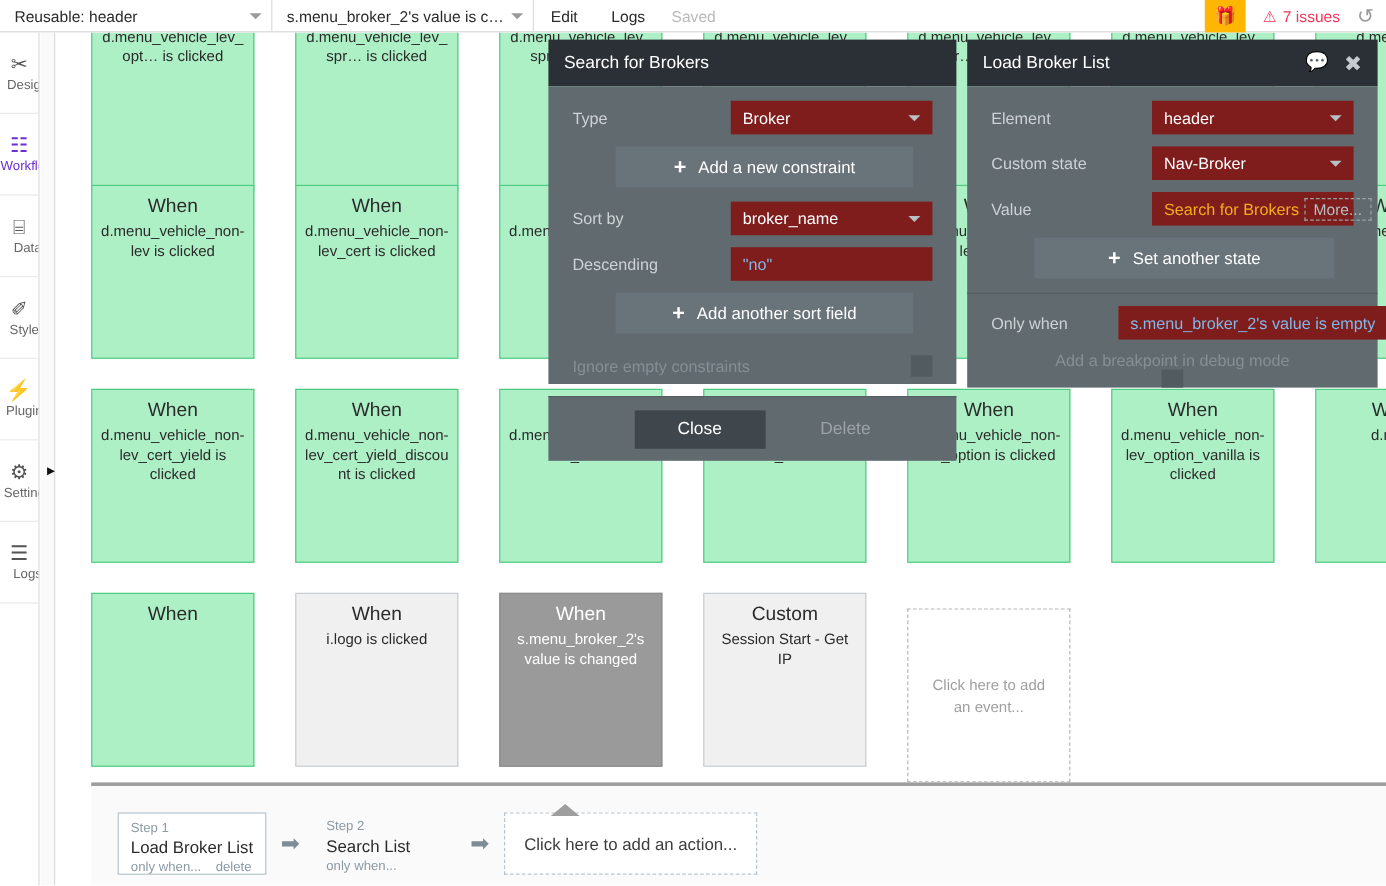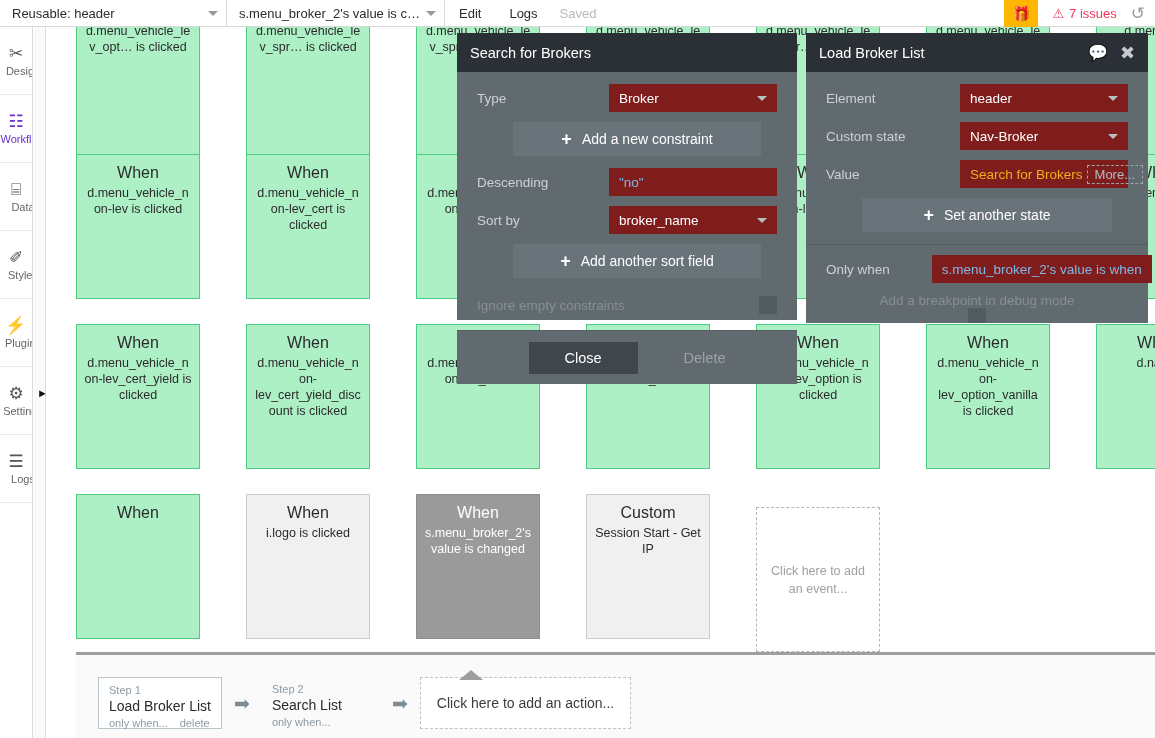--- a/index.html
+++ b/index.html
@@ -70,21 +70,21 @@
     position: absolute; left: 37px; top: 385px; width: 10px; height: 16px;
     font-size: 11px; color: #111; line-height: 16px; z-index: 45;
   }
 
   
   .canvas {
     position: absolute; left: 47px; top: 27px;
     width: 1108px; height: 711px; background: #ffffff; overflow: hidden;
   }
   .ev-box {
-    position: absolute; width: 124px; height: 145px;
+    position: absolute; width: 136px; height: 145px;
     background: #aef0c6; border: 1px solid #4ecb82;
     display: flex; flex-direction: column; align-items: center;
     padding-top: 8px; text-align: center;
   }
   .ev-box.grey { background: #f0f0f0; border: 1px solid #c7cdd2; }
   .ev-box.sel  { background: #9a9a9a; border: 1px solid #8d8d8d; }
   .ev-box.dashed {
     background: #ffffff; border: 1px dashed #b6b6b6;
     justify-content: center; padding-top: 0;
   }
@@ -351,31 +351,31 @@
           <span class="caret-field"></span>
         </div>
       </div>
 
       <div class="wide-btn">
         <span class="plus">+</span>
         <span>Add a new constraint</span>
       </div>
 
       <div class="row">
-        <span class="lbl">Descending</span>
-        <div class="field blue" style="width:168px;">
-          <span class="v">"no"</span>
-        </div>
-      </div>
-
-      <div class="row">
         <span class="lbl">Sort by</span>
         <div class="field" style="width:168px;">
           <span class="v">broker_name</span>
           <span class="caret-field"></span>
+        </div>
+      </div>
+
+      <div class="row">
+        <span class="lbl">Descending</span>
+        <div class="field blue" style="width:168px;">
+          <span class="v">"no"</span>
         </div>
       </div>
 
       <div class="wide-btn">
         <span class="plus">+</span>
         <span>Add another sort field</span>
       </div>
 
       <div class="chk-row" style="margin-bottom:10px;">
         <span class="lbl">Ignore empty constraints</span>
@@ -423,21 +423,21 @@
       <div class="wide-btn">
         <span class="plus">+</span>
         <span>Set another state</span>
       </div>
 
       <div class="hr"></div>
 
       <div class="row">
         <span class="lbl" style="flex:0 0 auto; margin-right:10px;">Only when</span>
         <div class="field blue" style="flex:1;">
-          <span class="v">s.menu_broker_2's value is when</span>
+          <span class="v">s.menu_broker_2's value is empty</span>
         </div>
       </div>
 
       <div class="chk-row" style="margin-bottom:10px;flex-direction:column;">
         <span class="lbl">Add a breakpoint in debug mode</span>
         <span class="chk"></span>
       </div>
     </div>
   </div>
 

